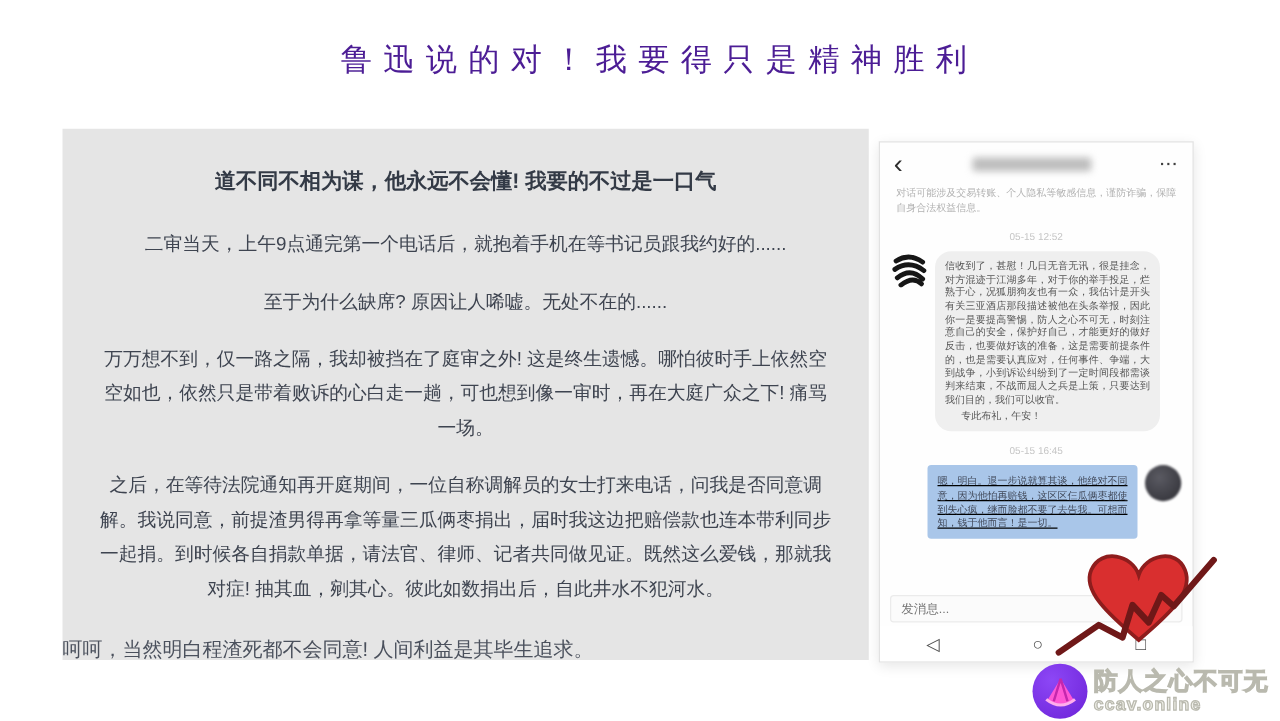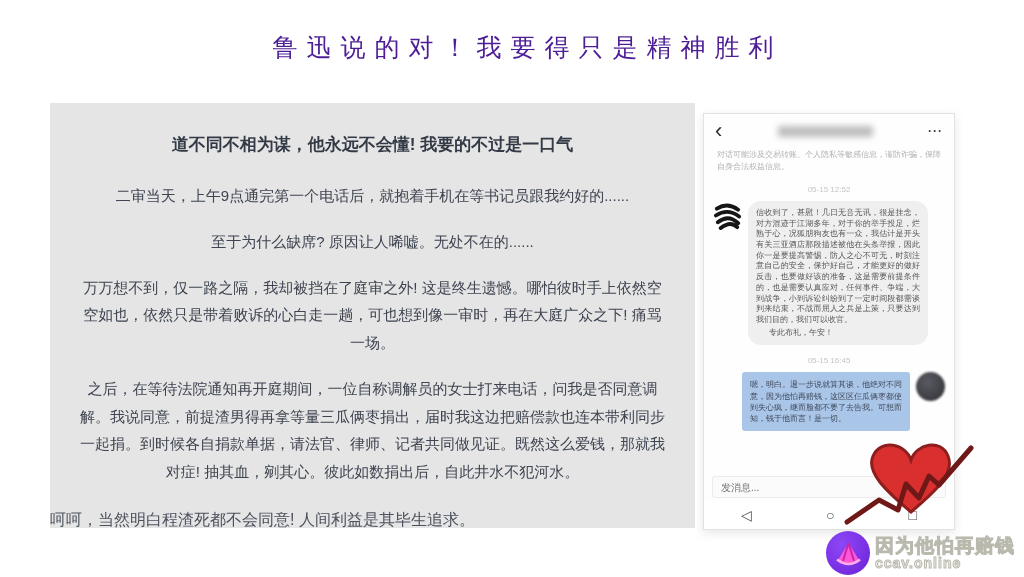--- a/index.html
+++ b/index.html
@@ -36,21 +36,21 @@
     width:95px; height:11px; margin:0 auto; background:#bdbdbd;
     filter:blur(3px); border-radius:2px;
   }
   .more-icon { font-size:12px; color:#3f3f3f; letter-spacing:1px; font-weight:bold; }
   .notice {
     padding:1px 13px 0; font-size:8px; line-height:1.55; color:#b2b2b2;
     filter:blur(0.6px); text-align:left;
   }
   .timestamp { text-align:center; font-size:8px; color:#c5c5c5; margin:11px 0 7px; filter:blur(0.4px); }
   .msg-row { display:flex; padding:0 9px; align-items:flex-start; }
-  .msg-row.sent { flex-direction:row-reverse; margin-top:2px; }
+  .msg-row.sent { flex-direction:row-reverse; margin-top:2px;text-decoration:underline; }
   .avatar-scribble { width:29px; height:29px; flex:none; filter:blur(0.5px); }
   .avatar-sent {
     width:29px; height:29px; flex:none; border-radius:50%;
     background:radial-gradient(circle at 40% 35%, #5a5a62, #2e2e34); filter:blur(1px);
   }
   .bubble-received {
     margin-left:6px; max-width:180px; background:#efefef; border-radius:13px;
     padding:7px 8px; font-size:8px; line-height:1.34; color:#565656;
     text-align:justify; filter:blur(0.3px);
   }
@@ -161,18 +161,18 @@
 
 <div class="watermark">
   <div class="wm-circle">
     <svg width="27" height="27" viewBox="0 0 27 27">
       <path d="M3 20 Q13.5 28 24 20 L13.5 3 Z" fill="#ff57d5"></path>
       <path d="M13.5 3 L8 21 M13.5 3 L19 21" stroke="#c427ad" stroke-width="2" fill="none"></path>
       <path d="M2 19.5 Q13.5 28.5 25 19.5" stroke="#ffaeec" stroke-width="2.5" fill="none"></path>
     </svg>
   </div>
   <div class="wm-lines">
-    <span class="wm-title">因为他怕再赔钱</span>
+    <span class="wm-title">防人之心不可无</span>
     <span class="wm-site">ccav.online</span>
   </div>
 </div>
 
 <div class="footer-caption">呵呵，当然明白程渣死都不会同意! 人间利益是其毕生追求。</div>
 
 </body></html>

